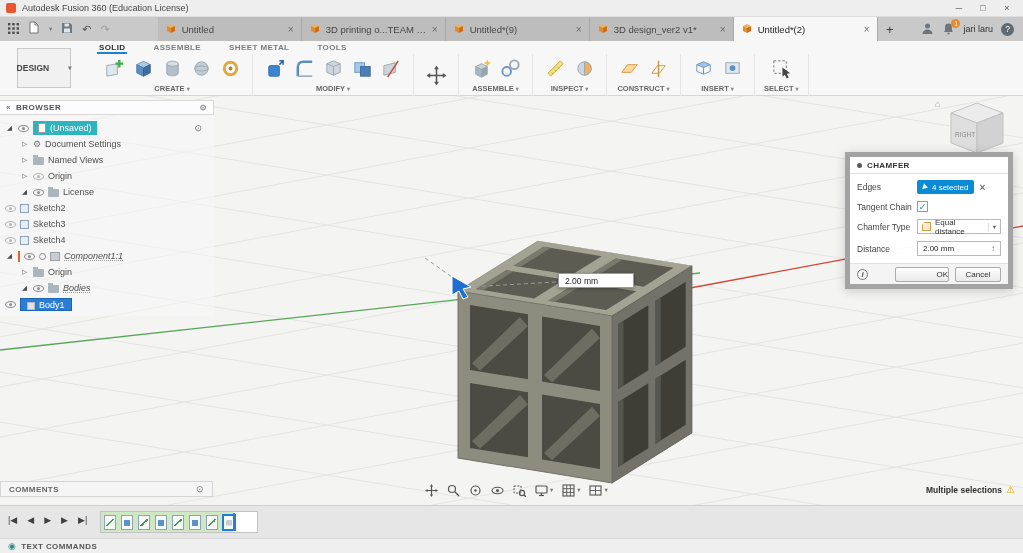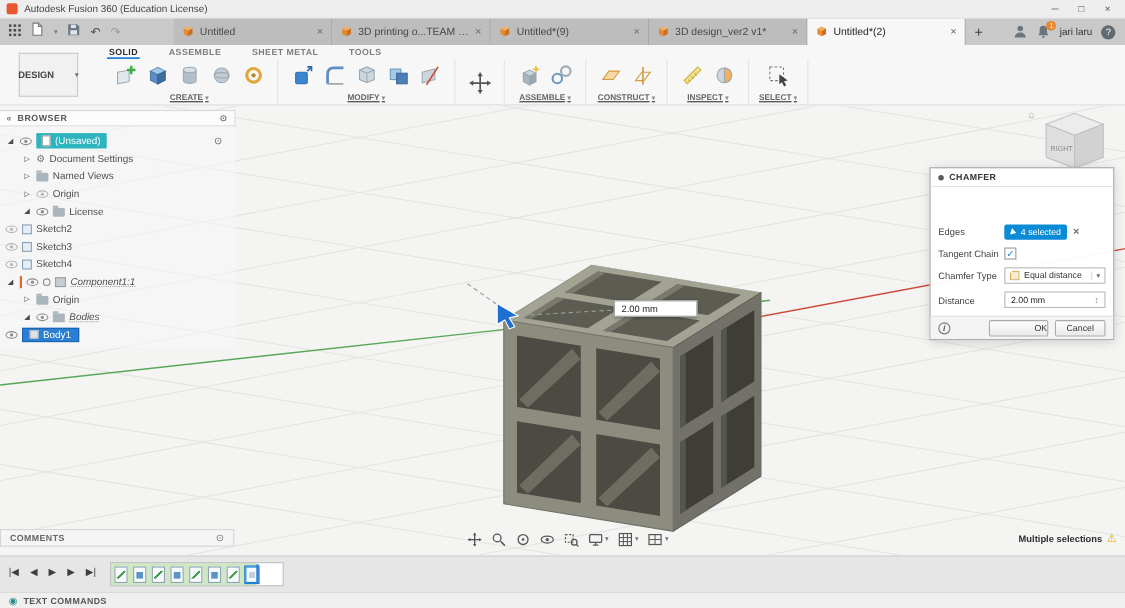--- a/index.html
+++ b/index.html
@@ -35,21 +35,21 @@
     font-size:8.5px; line-height:13px; text-align:center; }
   
   .ribbon { height:55px; background:#f7f7f7; border-bottom:1px solid #d6d6d6; position:relative; }
   .design-btn { position:absolute; left:17px; top:7px; width:54px; height:40px;
     border:1px solid #c9c9c9; background:#f1f1f1; font-size:8.5px; font-weight:bold; color:#444;
     display:flex; align-items:center; justify-content:center; gap:19px; }
   .ribbon-tabs { position:absolute; left:97px; top:0; height:13px; display:flex; gap:24px;
     font-size:8px; font-weight:bold; color:#7d7d7d; }
   .rtab { display:flex; align-items:center; padding:0 2px; letter-spacing:.4px; }
   .rtab.active { color:#2d2d2d; box-shadow:inset 0 -2px 0 #1f7fd1; }
-  .groups { position:absolute; left:92px; top:13px; display:flex; align-items:flex-start; height:42px;text-decoration:underline; }
+  .groups { position:absolute; left:92px; top:13px; display:flex; align-items:flex-start; height:42px; }
   .group { display:flex; flex-direction:column; align-items:center; padding:0 9px;
     border-right:1px solid #e4e4e4; height:42px; justify-content:flex-start; }
   .group.nolabel { justify-content:center; }
   .gicons { display:flex; gap:3px; align-items:center; height:29px; }
   .ric { width:26px; height:26px; display:flex; align-items:center; justify-content:center; }
   .ric svg { width:23px; height:23px; }
   .glabel { font-size:7.5px; font-weight:bold; color:#666; margin-top:1px; display:flex; gap:2px; align-items:center; }
   .glabel .caret { font-size:6px; color:#8a8a8a; }
   .caret { font-size:6.5px; color:#777; }
   
@@ -73,38 +73,38 @@
   .fold::before { content:""; position:absolute; top:-2px; left:0; width:5px; height:2px; background:#aab6be; }
   .docic { width:8px; height:10px; background:#fff; border:1px solid #9a9a9a; flex:none; }
   .sketchic { width:9px; height:9px; border:1px solid #8aa0b5; background:#e6eef5; flex:none; }
   .gearglyph { font-size:9px; color:#777; flex:none; line-height:1; }
   .compic { width:10px; height:9px; background:#c8cdd2; border:1px solid #9aa0a6; flex:none; }
   .bodyic { width:8px; height:8px; background:#dfe3e7; border:1px solid #b5bac0; flex:none; }
   .activebar { width:2px; height:11px; background:#e8652a; flex:none; }
   .radio { width:7px; height:7px; border:1px solid #8c8c8c; border-radius:50%; flex:none; }
   .unsaved-pill { background:#2cb4bf; color:#fff; display:flex; align-items:center; gap:4px;
     height:14px; padding:0 5px;justify-content:center; }
-  .bodypill { background:#2a7fd4; border:1px solid #1b65b0; color:#fff; display:flex; align-items:center;
+  .bodypill { background:#2a7fd4; border:1px solid #1b65b0; color:#fff; display:flex; align-items:flex-end;
     gap:4px; height:13px; padding:0 6px; }
   .tlabel2 { white-space:nowrap; }
   .marked { font-style:italic; text-decoration:underline dotted 1px #999; }
   .trow .rowend { margin-left:auto; margin-right:12px; font-size:9px; color:#666; }
   
   .viewcube { position:absolute; right:4px; top:0; width:88px; height:74px; }
   
   .dimbox { position:absolute; left:558px; top:177px; width:76px; height:15px; background:#fff;
     border:1px solid #9a9a9a; box-shadow:0 1px 3px rgba(0,0,0,.3); font-size:8.5px; color:#222;
     display:flex; align-items:center; padding:0 6px; }
   
   .chamfer { position:absolute; left:845px; top:56px; width:168px; background:rgba(255,255,255,.97);
-    border:1px solid #a3a3a3; box-shadow:0 2px 10px rgba(0,0,0,.18); font-size:8.5px; color:#444; }
+    border:5px solid #a3a3a3; box-shadow:0 2px 10px rgba(0,0,0,.18); font-size:8.5px; color:#444; }
   .ch-header { height:17px; display:flex; align-items:center; gap:5px; padding:0 7px;
     border-bottom:1px solid #e2e2e2; font-size:8px; font-weight:bold; color:#333; letter-spacing:.4px; }
   .ch-dot { width:5px; height:5px; background:#5a5a5a; border-radius:50%; flex:none; }
-  .ch-body { padding:6px 7px 7px 7px; display:grid; grid-template-columns:60px 1fr; row-gap:7px; align-items:center;margin-top:28px; }
+  .ch-body { padding:6px 7px 7px 7px; display:grid; grid-template-columns:60px 1fr; row-gap:7px; align-items:center; }
   .edges-cell { display:flex; align-items:center; gap:5px; }
   .edges-btn { background:#0a8bd6; color:#fff; height:14px; display:inline-flex; align-items:center;
     gap:4px; padding:0 6px; border-radius:2px; font-size:8px; }
   .mini-cursor { width:0; height:0; border-top:3px solid transparent; border-bottom:3px solid transparent;
     border-left:5px solid #fff; transform:rotate(18deg); }
   .edges-x { color:#707070; font-weight:bold; font-size:10px; }
   .chk { width:11px; height:11px; border:1px solid #9a9a9a; background:#fff; color:#1f7fd1;
     font-size:9px; line-height:10px; text-align:center; }
   .dd { height:15px; border:1px solid #b9b9b9; background:#fff; display:flex; align-items:center;
     gap:4px; padding:0 4px; font-size:8px; color:#333; }
@@ -390,52 +390,73 @@
       </div>
       <div class="glabel">
           <span>ASSEMBLE</span>
           <span class="caret">▾</span>
         </div>
     </div>
     <div class="group">
       <div class="gicons">
         <span class="ric">
             <svg viewBox="0 0 24 24">
+              <path d="M4 17 L17 4 L20 7 L7 20 Z" fill="#f0e08a" stroke="#c8b23e"></path>
+              <path d="M8 16 l2 2 M11 13 l2 2 M14 10 l2 2" stroke="#c8b23e" fill="none"></path>
+            </svg>
+          </span>
+        <span class="ric">
+            <svg viewBox="0 0 24 24">
+              <circle cx="12" cy="12" r="7" fill="#cdd6dd" stroke="#9aa9b4"></circle>
+              <path d="M12 5 a7 7 0 0 1 0 14 Z" fill="#f2b05e" stroke="#9aa9b4"></path>
+            </svg>
+          </span>
+      </div>
+      <div class="glabel">
+          <span>INSPECT</span>
+          <span class="caret">▾</span>
+        </div>
+    </div>
+    <div class="group">
+      <div class="gicons">
+        <span class="ric">
+            <svg viewBox="0 0 24 24">
               <polygon points="4,16 10,8 20,8 14,16" fill="#f5d9a0" stroke="#d69a3e"></polygon>
             </svg>
           </span>
         <span class="ric">
             <svg viewBox="0 0 24 24">
               <polygon points="5,17 11,9 19,9 13,17" fill="none" stroke="#d69a3e"></polygon>
               <path d="M12 4 V21" stroke="#d69a3e" stroke-width="1.6"></path>
             </svg>
           </span>
       </div>
       <div class="glabel">
           <span>CONSTRUCT</span>
           <span class="caret">▾</span>
         </div>
     </div>
     <div class="group">
       <div class="gicons">
         <span class="ric">
             <svg viewBox="0 0 24 24">
-              <path d="M4 17 L17 4 L20 7 L7 20 Z" fill="#f0e08a" stroke="#c8b23e"></path>
-              <path d="M8 16 l2 2 M11 13 l2 2 M14 10 l2 2" stroke="#c8b23e" fill="none"></path>
-            </svg>
-          </span>
-        <span class="ric">
-            <svg viewBox="0 0 24 24">
-              <circle cx="12" cy="12" r="7" fill="#cdd6dd" stroke="#9aa9b4"></circle>
-              <path d="M12 5 a7 7 0 0 1 0 14 Z" fill="#f2b05e" stroke="#9aa9b4"></path>
+              <path d="M5 8 L12 5 L19 8 L12 11 Z" fill="#9fc4e8" stroke="#6d98c0"></path>
+              <path d="M5 8 V15 L12 18 L19 15 V8" fill="none" stroke="#6d98c0"></path>
+              <path d="M12 11 V18" stroke="#6d98c0"></path>
+            </svg>
+          </span>
+        <span class="ric">
+            <svg viewBox="0 0 24 24">
+              <rect x="5" y="6" width="14" height="11" fill="#dfe7ec" stroke="#9aa9b4"></rect>
+              <circle cx="12" cy="11.5" r="3" fill="#5b8fc4"></circle>
             </svg>
           </span>
       </div>
       <div class="glabel">
-          <span>INSPECT</span>
+          <span>INSERT</span>
           <span class="caret">▾</span>
         </div>
     </div>
     <div class="group">
       <div class="gicons">
         <span class="ric">
             <svg viewBox="0 0 24 24">
               <rect x="4" y="4" width="13" height="13" fill="none" stroke="#777" stroke-dasharray="2.5 2"></rect>
               <polygon points="13,11 21,17 17.5,17.5 19.5,21.5 17.5,22.5 15.5,18.5 13,20.5" fill="#444"></polygon>
             </svg>

